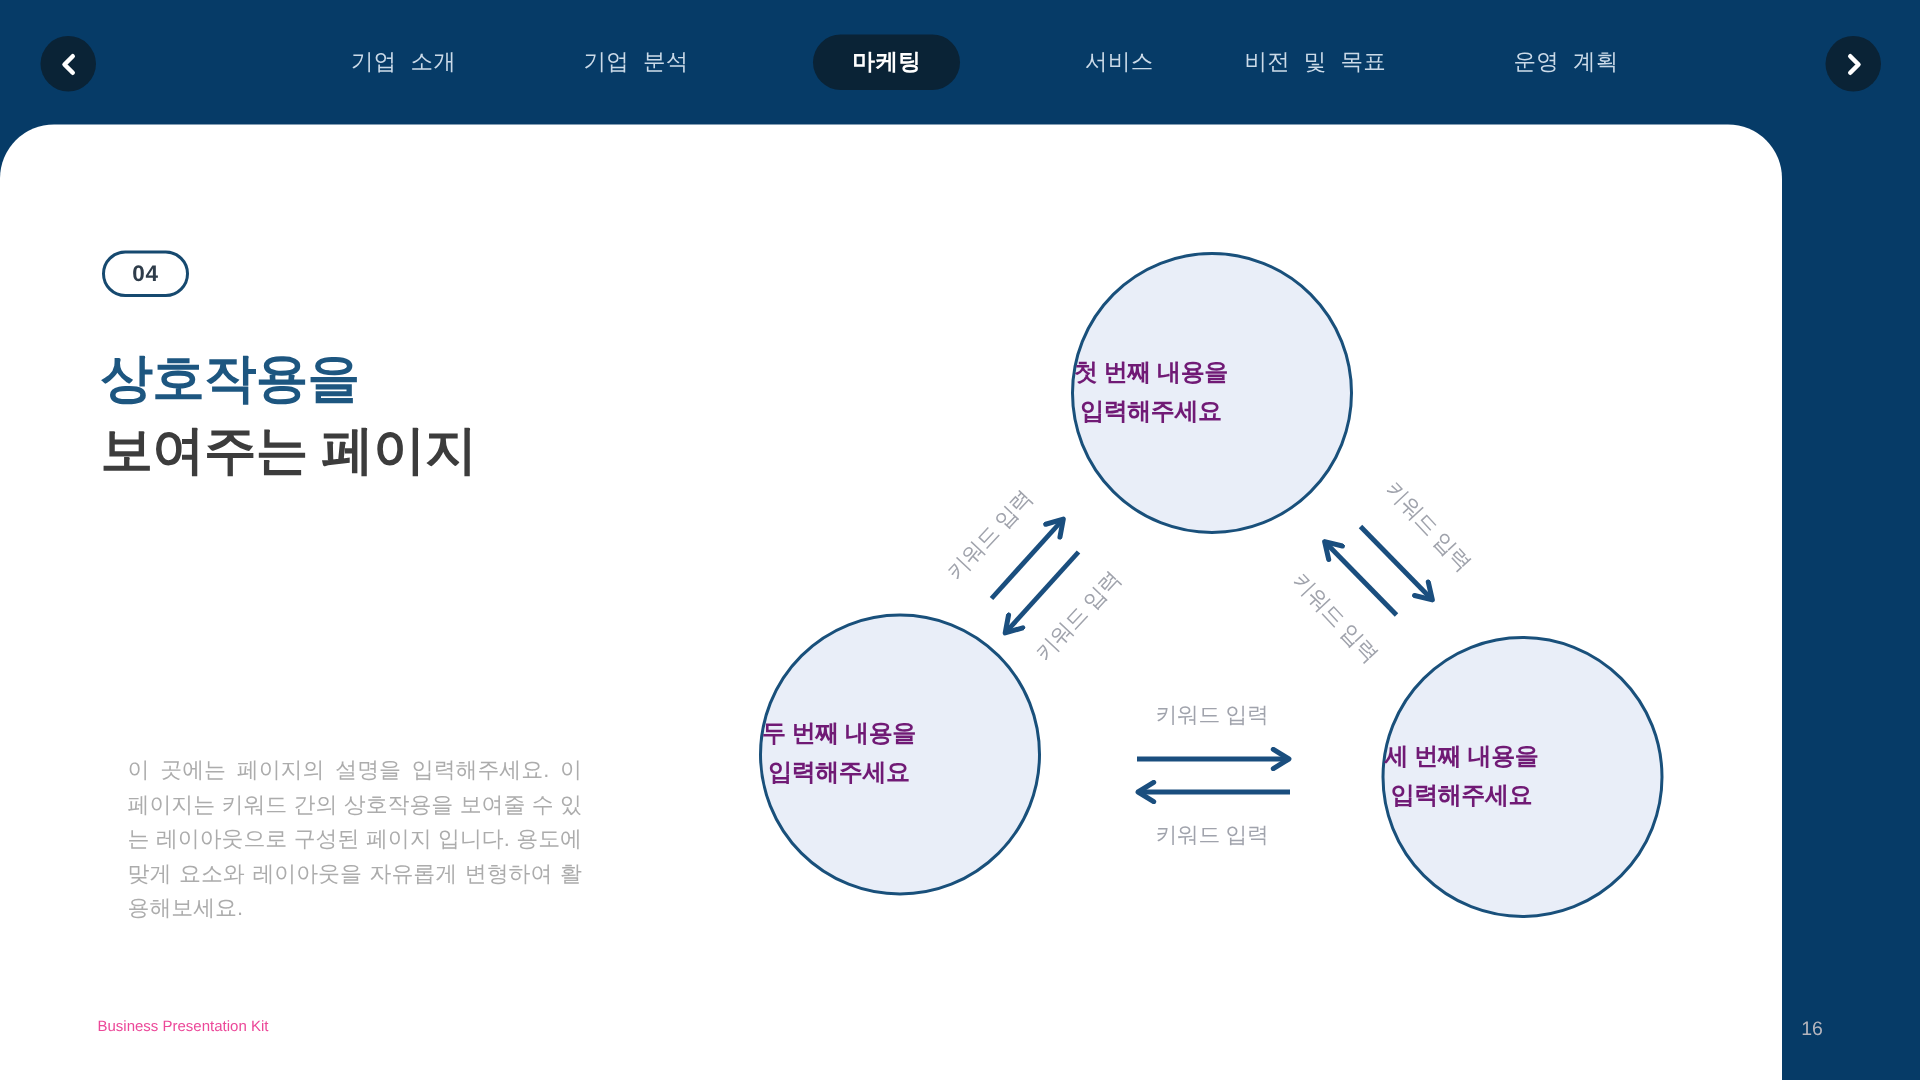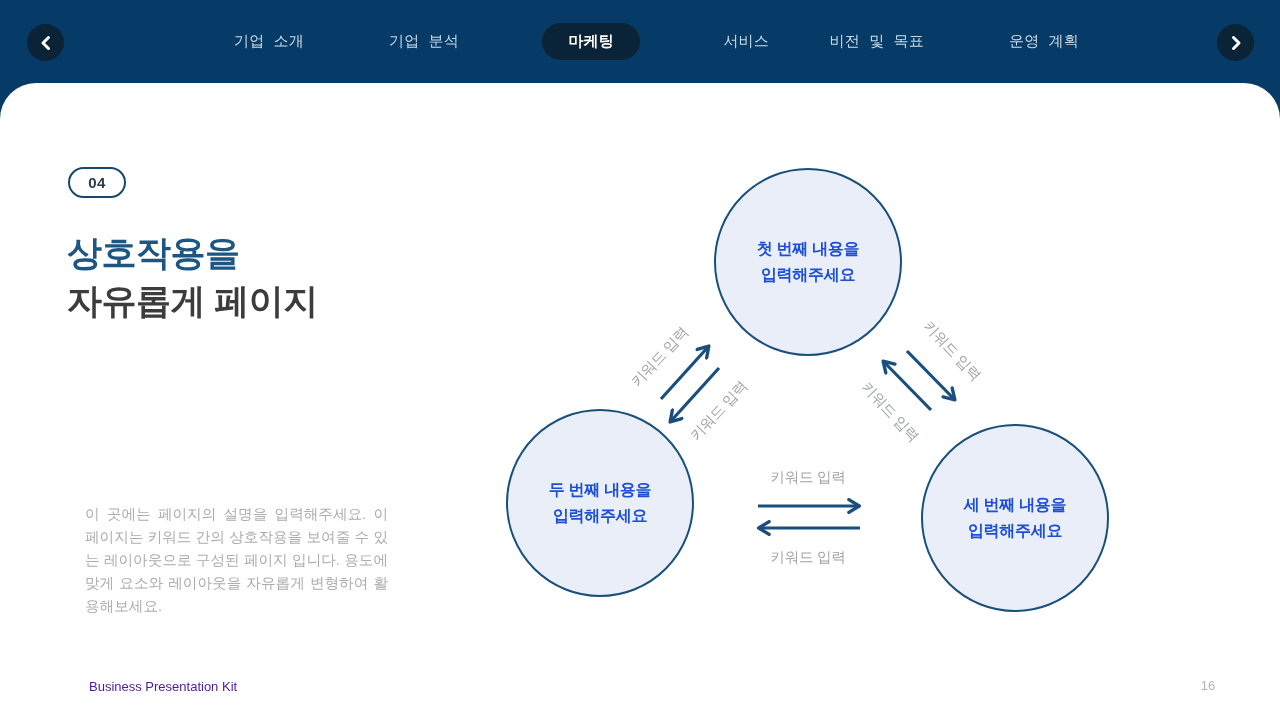--- a/index.html
+++ b/index.html
@@ -23,46 +23,46 @@
   }
   .nav-item{
     width:155px;text-align:right;color:#CBDAE8;font-size:15px;cursor:pointer;
     letter-spacing:.2px;
     font-family:Liberation Mono, monospace;
   }
   .nav-item .lbl{display:inline-block;padding:9px 26px;border-radius:20px;}
   .nav-item.active .lbl{background:var(--pill-bg,#0A2336);color:#ffffff;font-weight:bold;}
   
   .card{
-    position:absolute;left:0;top:83px;width:1280px;height:637px;
+    position:absolute;left:0;top:83px;width:1188px;height:637px;
     background:#ffffff;border-radius:36px 36px 0 0;
   }
   
   .badge{
     position:absolute;left:68px;top:84px;width:54px;height:27px;
     border:2px solid #16496F;border-radius:16px;
     display:flex;align-items:center;justify-content:center;
     font-size:15px;font-weight:bold;color:#2E3C4A;letter-spacing:.5px;
   }
   .title{position:absolute;left:67px;top:118px;font-size:35px;font-weight:800;line-height:48px;letter-spacing:-.5px;margin-top:28px;}
   .title .l1{color:var(--accent,#1D5680);}
   .title .l2{color:#3C3C3C;}
   .description{
     position:absolute;left:65px;top:420px;width:303px;
     font-size:14.6px;line-height:23px;color:#ACACAC;text-align:justify;margin-left:20px;
   }
-  .brand{position:absolute;left:65px;top:596px;font-size:13px;color:#4c1d95;margin-left:24px;}
+  .brand{position:absolute;left:65px;top:596px;font-size:10px;color:#ec4899;}
   .page-num{position:absolute;left:1196px;top:595px;width:24px;text-align:center;font-size:13px;color:#B4B4BC;}
   
   .circle{
     position:absolute;width:188px;height:188px;border-radius:50%;
     background:var(--circle-fill,#E9EEF8);border:2px solid var(--circle-border,#19507B);
     box-sizing:border-box;
-    display:flex;align-items:center;justify-content:center;text-align:center;
-    font-size:16px;font-weight:bold;color:#1d4ed8;line-height:26px;letter-spacing:-.3px;
+    display:flex;align-items:center;text-align:center;
+    font-size:16px;font-weight:bold;color:#701a75;line-height:26px;letter-spacing:-.3px;
   }
   .circle.c1{left:714px;top:85px;}
   .circle.c2{left:506px;top:326px;}
   .circle.c3{left:921px;top:341px;}
   .arrows-svg{position:absolute;left:0;top:0;pointer-events:none;}
   .kw{
     position:absolute;white-space:nowrap;font-size:14.5px;color:#A0A3AC;letter-spacing:-.2px;
   }
   .kw.rot-l{transform:translate(-50%,-50%) rotate(-47deg);}
   .kw.rot-r{transform:translate(-50%,-50%) rotate(47deg);}
@@ -97,21 +97,21 @@
     </span>
   </button>
 </div>
 
 <div class="card">
 
   <div class="badge">04</div>
 
   <div class="title">
     <div class="l1">상호작용을</div>
-    <div class="l2">자유롭게 페이지</div>
+    <div class="l2">보여주는 페이지</div>
   </div>
 
   <div class="description">이 곳에는 페이지의 설명을 입력해주세요. 이 페이지는 키워드 간의 상호작용을 보여줄 수 있는 레이아웃으로 구성된 페이지 입니다. 용도에 맞게 요소와 레이아웃을 자유롭게 변형하여 활용해보세요.</div>
 
   <div class="circle c1">
     <div>
       <div>첫 번째 내용을</div>
       <div>입력해주세요</div>
     </div>
   </div>

